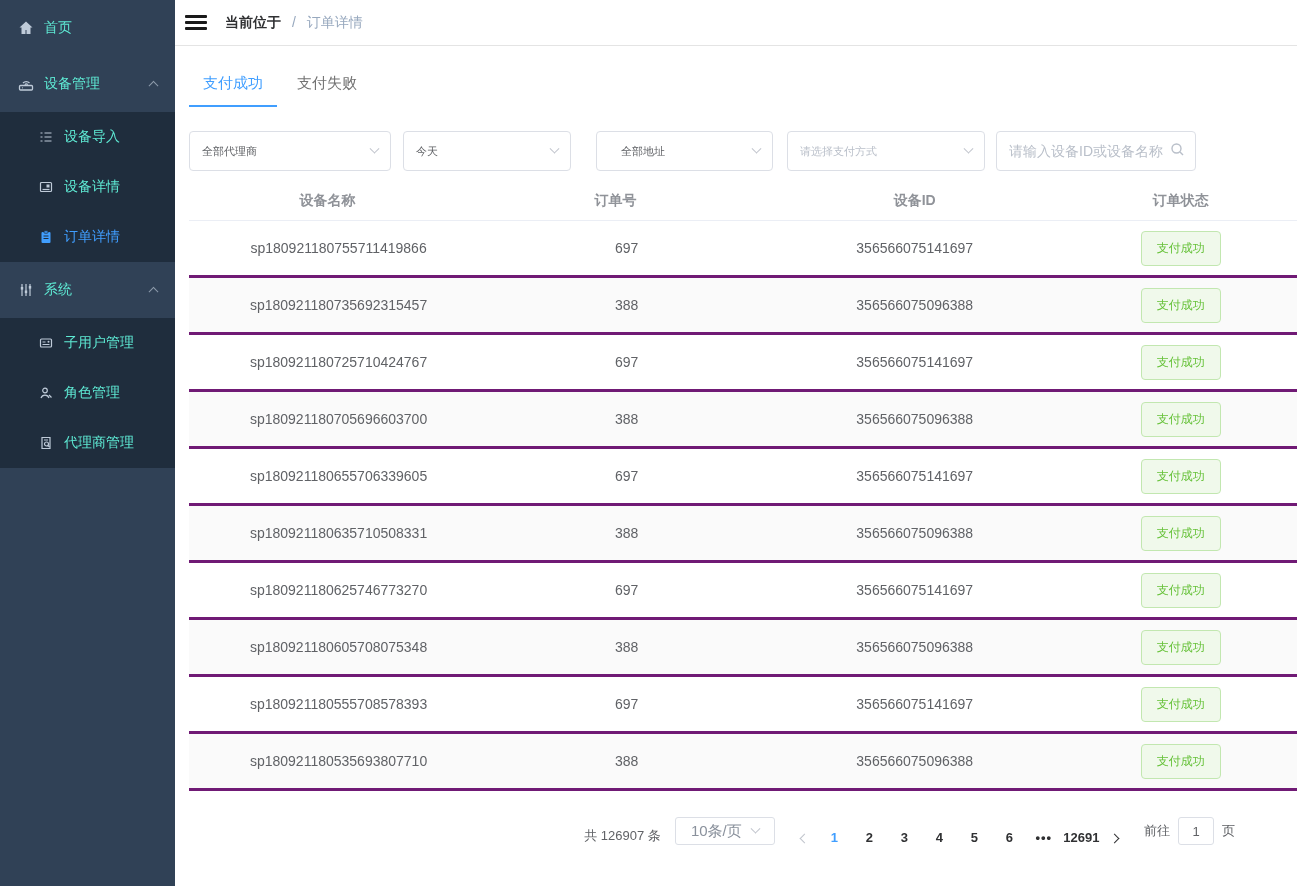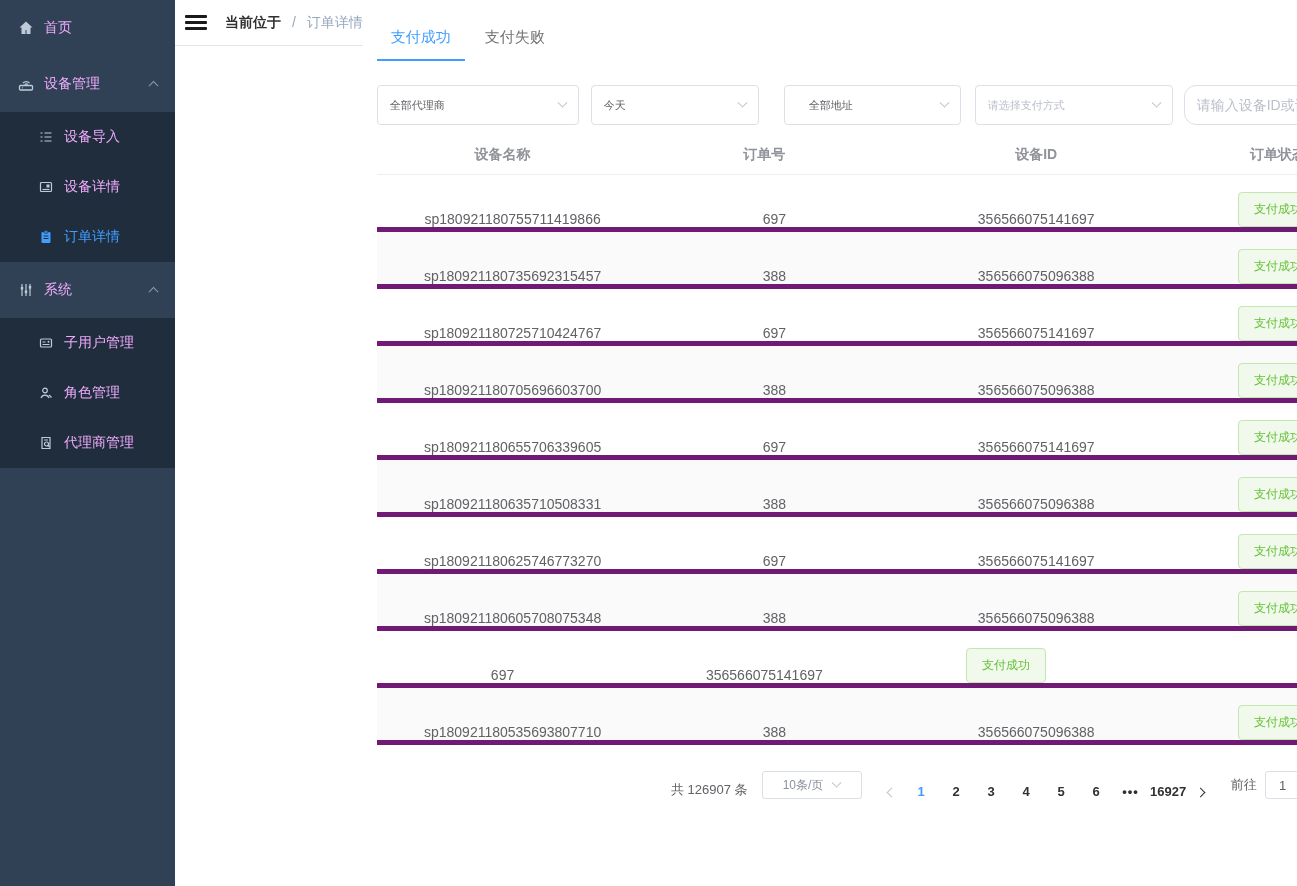--- a/index.html
+++ b/index.html
@@ -7,35 +7,35 @@
   body {
     font-family: "Liberation Sans", "DejaVu Sans", sans-serif;
     font-size:14px; color:#606266; background:#fff; overflow:hidden;
   }
   .app { display:flex; width:1297px; height:886px; }
 
   
   .sidebar { width:175px; height:886px; background:#304156; flex:none; }
   .menu-item {
     display:flex; align-items:center; height:56px; padding-left:18px;
-    color:#f0abfc; cursor:pointer; position:relative; font-size:14px;
+    color:#5eead4; cursor:pointer; position:relative; font-size:14px;
   }
   .submenu { background:#1f2d3d; }
   .submenu .menu-item { height:50px; padding-left:38px; }
   .menu-item .mi-icon { width:16px; height:16px; margin-right:10px; flex:none; display:flex; align-items:center; justify-content:center; }
   .menu-item.active { color:#409eff; }
   .caret-up {
     position:absolute; right:18px; top:50%; width:7px; height:7px;
     border-left:1.5px solid #8d9bab; border-top:1.5px solid #8d9bab;
     transform:translateY(-25%) rotate(45deg);
   }
   svg.icon { display:block; }
 
   
-  .main { flex:1; display:flex; flex-direction:row; background:#fff; min-width:0; }
+  .main { flex:1; display:flex; flex-direction:column; background:#fff; min-width:0; }
   .topbar { height:46px; border-bottom:1px solid #e4e4e4; display:flex; align-items:center; flex:none; }
   .hamburger { width:22px; margin-left:10px; cursor:pointer; }
   .hamburger span { display:block; height:3px; background:#1a1a1a; margin:3px 0; border-radius:1px; }
   .breadcrumb { margin-left:18px; font-size:14px; }
   .crumb-root { color:#303133; font-weight:bold; }
   .crumb-sep { color:#97a8be; margin:0 7px; }
   .crumb-cur { color:#97a8be; }
 
   .content { padding:28px 0 0 14px; }
 
@@ -54,51 +54,51 @@
   .select-box .sel-text.placeholder { color:#b9bfc9; }
   .chev-down {
     width:7px; height:7px; border-right:1.5px solid #c0c4cc; border-bottom:1.5px solid #c0c4cc;
     transform:rotate(45deg) translate(-2px,-2px); flex:none; margin-left:8px;
   }
   .f1 { width:202px; margin-right:12px; }
   .f2 { width:168px; margin-right:25px; }
   .f3 { width:177px; margin-right:14px;padding-left:24px; }
   .f4 { width:198px; margin-right:11px; }
   .search-box {
-    width:200px; height:40px; border:1px solid #dcdfe6; border-radius:12px;
+    width:200px; height:40px; border:1px solid #dcdfe6; border-radius:4px;
     display:flex; align-items:center; padding:0 10px 0 12px;
   }
   .search-box input {
     border:none; outline:none; flex:1; min-width:0; font-size:14px; color:#606266;
     font-family:inherit; background:transparent;
   }
   .search-box input::placeholder { color:#b9bfc9; }
 
   
   .table { margin-top:10px; width:100%; }
   .t-head { display:flex; height:40px; align-items:center; color:#909399; font-weight:bold; font-size:14px; border-bottom:1px solid #ebeef5; }
-  .t-row { display:flex; height:57px; align-items:flex-end; border-bottom:5px solid #701a75; color:#606266; font-size:14px; }
+  .t-row { display:flex; height:57px; align-items:center; border-bottom:3px solid #701a75; color:#606266; font-size:14px; }
   .t-row.striped { background:#fafafa; }
   .tc { text-align:center; overflow:hidden; white-space:nowrap; }
   .c1 { width:27%; } .c2 { width:25%; } .c3 { width:27%; } .c4 { width:21%; }
   .badge-success {
     display:inline-block; padding:8px 15px; font-size:12px; border-radius:4px;
     color:#67c23a; background:#f0f9eb; border:1px solid #c2e7b0; cursor:pointer;
   }
 
   
   .pagination {
     margin-top:26px; display:flex; align-items:flex-end; justify-content:flex-end;
     padding-right:62px; font-size:13px; color:#606266;
   }
   .pg-total { margin-right:14px; }
   .pg-size {
     width:100px; height:28px; border:1px solid #dcdfe6; border-radius:3px;
     display:flex; align-items:center; justify-content:center; padding:0 8px;
-    color:#8a919c; cursor:pointer; margin-right:18px; font-size:12px;
+    color:#8a919c; cursor:pointer; margin-right:18px; font-size:15px;
   }
   .pg-size .chev-down { margin-left:10px; }
   .pg-arrow { width:24px; text-align:center; font-size:14px; cursor:pointer; user-select:none; }
   .pg-arrow .ch { display:inline-block; width:7px; height:7px; border-left:1.5px solid #303133; border-bottom:1.5px solid #303133; }
   .pg-arrow.prev .ch { transform:rotate(45deg); border-color:#c0c4cc; }
   .pg-arrow.next .ch { transform:rotate(-135deg); }
   .pg-num {
     min-width:30px; text-align:center; font-weight:bold; color:#303133;
     cursor:pointer; margin:0 2.5px; font-size:13px;
   }
@@ -315,20 +315,21 @@
           <div class="tc c3">356566075141697</div>
           <div class="tc c4"><span class="badge-success">支付成功</span></div>
         </div>
         <div class="t-row striped">
           <div class="tc c1">sp180921180605708075348</div>
           <div class="tc c2">388</div>
           <div class="tc c3">356566075096388</div>
           <div class="tc c4"><span class="badge-success">支付成功</span></div>
         </div>
         <div class="t-row">
+          <div class="tc c1">sp180921180555708578393</div>
           <div class="tc c2">697</div>
           <div class="tc c3">356566075141697</div>
           <div class="tc c4"><span class="badge-success">支付成功</span></div>
         </div>
         <div class="t-row striped">
           <div class="tc c1">sp180921180535693807710</div>
           <div class="tc c2">388</div>
           <div class="tc c3">356566075096388</div>
           <div class="tc c4"><span class="badge-success">支付成功</span></div>
         </div>
@@ -341,21 +342,21 @@
           <span class="chev-down"></span>
         </div>
         <span class="pg-arrow prev"><span class="ch"></span></span>
         <span class="pg-num active">1</span>
         <span class="pg-num">2</span>
         <span class="pg-num">3</span>
         <span class="pg-num">4</span>
         <span class="pg-num">5</span>
         <span class="pg-num">6</span>
         <span class="pg-dots">•••</span>
-        <span class="pg-num">16927</span>
+        <span class="pg-num">12691</span>
         <span class="pg-arrow next"><span class="ch"></span></span>
         <div class="pg-goto">
           <span>前往</span>
           <input class="pg-goto-input" type="text" value="1" style="">
           <span>页</span>
         </div>
       </div>
 
     </div>
   </div>

